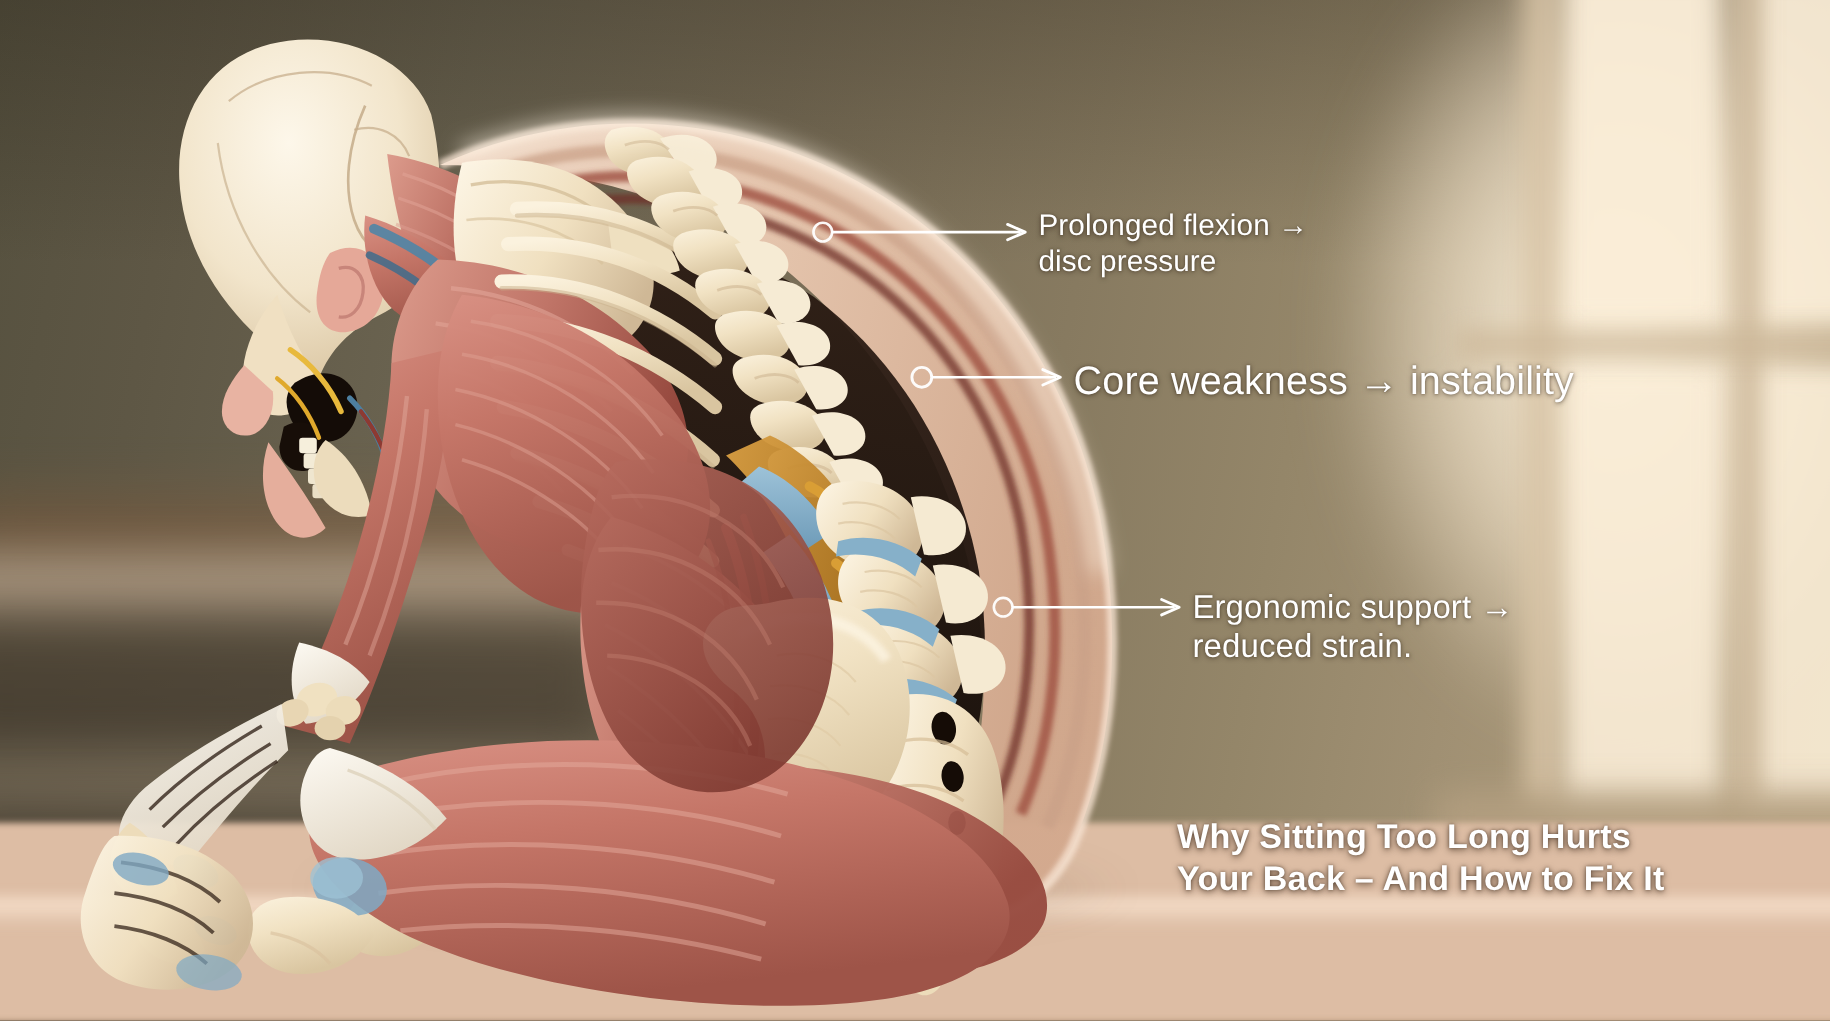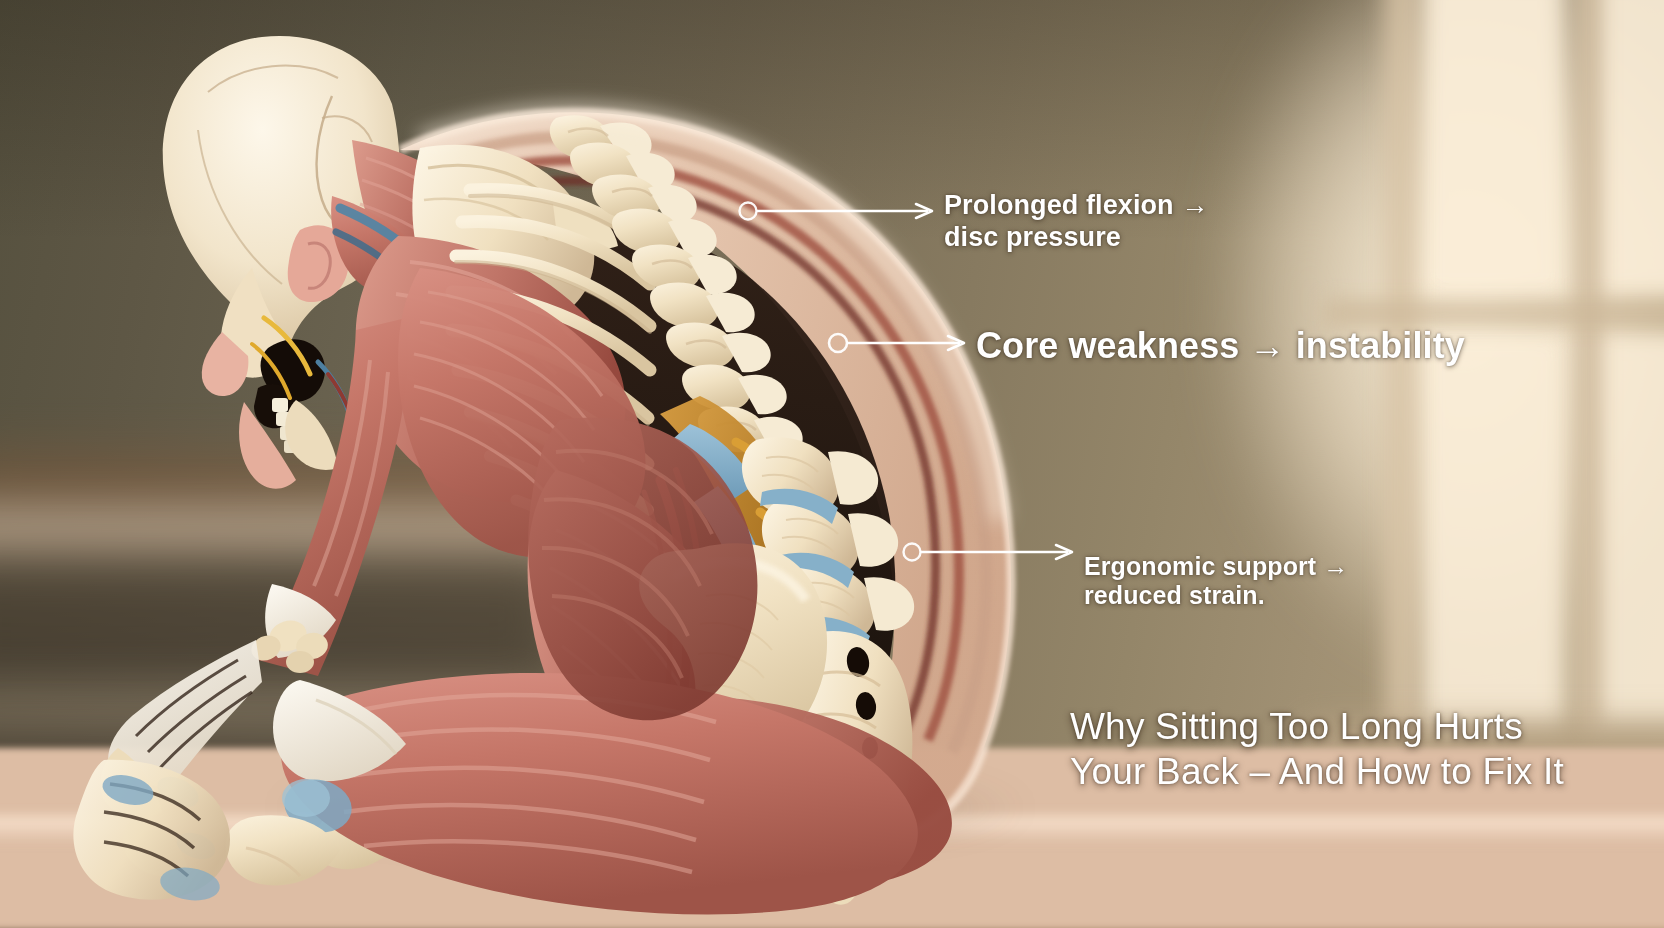--- a/index.html
+++ b/index.html
@@ -109,36 +109,36 @@
   }
 
   
   #figure{position:absolute;left:0;top:0;width:1664px;height:928px;}
   #figure svg{display:block;}
 
   
   .ann{
     position:absolute;
     color:#ffffff;
-    font-weight:bold;
+    font-weight:normal;
     letter-spacing:.1px;
     text-shadow:0 1px 5px rgba(40,28,16,.55), 0 0 2px rgba(40,28,16,.4);
     line-height:1.17;
     white-space:pre-line;
   }
   .ann-1{left:944px;top:190px;font-size:27px;}
   .ann-2{left:976px;top:325px;font-size:36px;}
-  .ann-3{left:1084px;top:552px;font-size:25px;}
+  .ann-3{left:1084px;top:535px;font-size:30px;}
 
   .title{
     position:absolute;
-    left:1070px;top:704px;
+    left:1070px;top:742px;
     color:#fff;
-    font-size:37px;
-    font-weight:normal;
+    font-size:31px;
+    font-weight:bold;
     line-height:1.22;
     letter-spacing:.2px;
     white-space:pre-line;
     text-shadow:0 2px 7px rgba(40,25,12,.62), 0 0 3px rgba(40,25,12,.5);
   }
 
   .leaders{position:absolute;inset:0;pointer-events:none;}
 </style>
 </head>
 <body>

